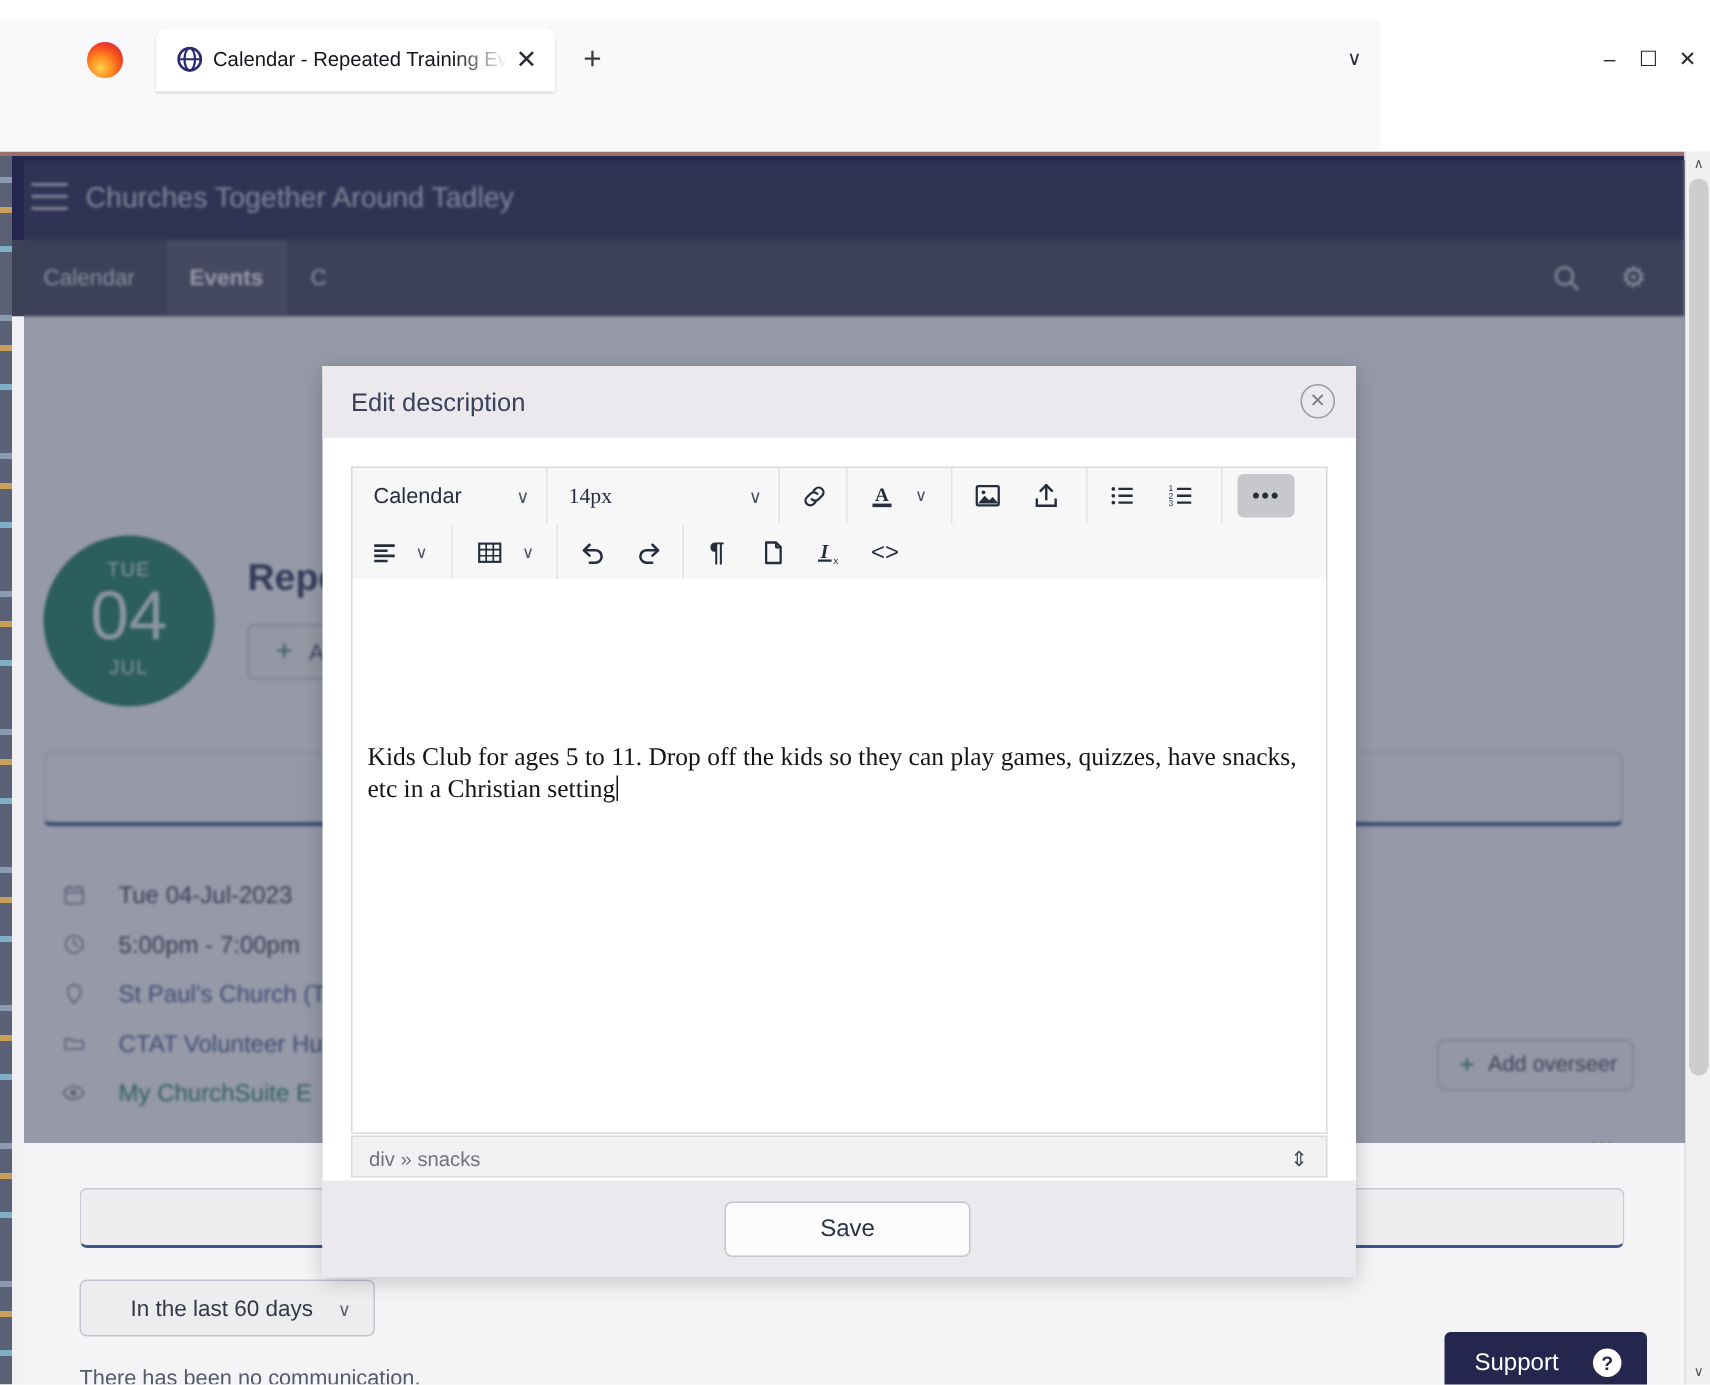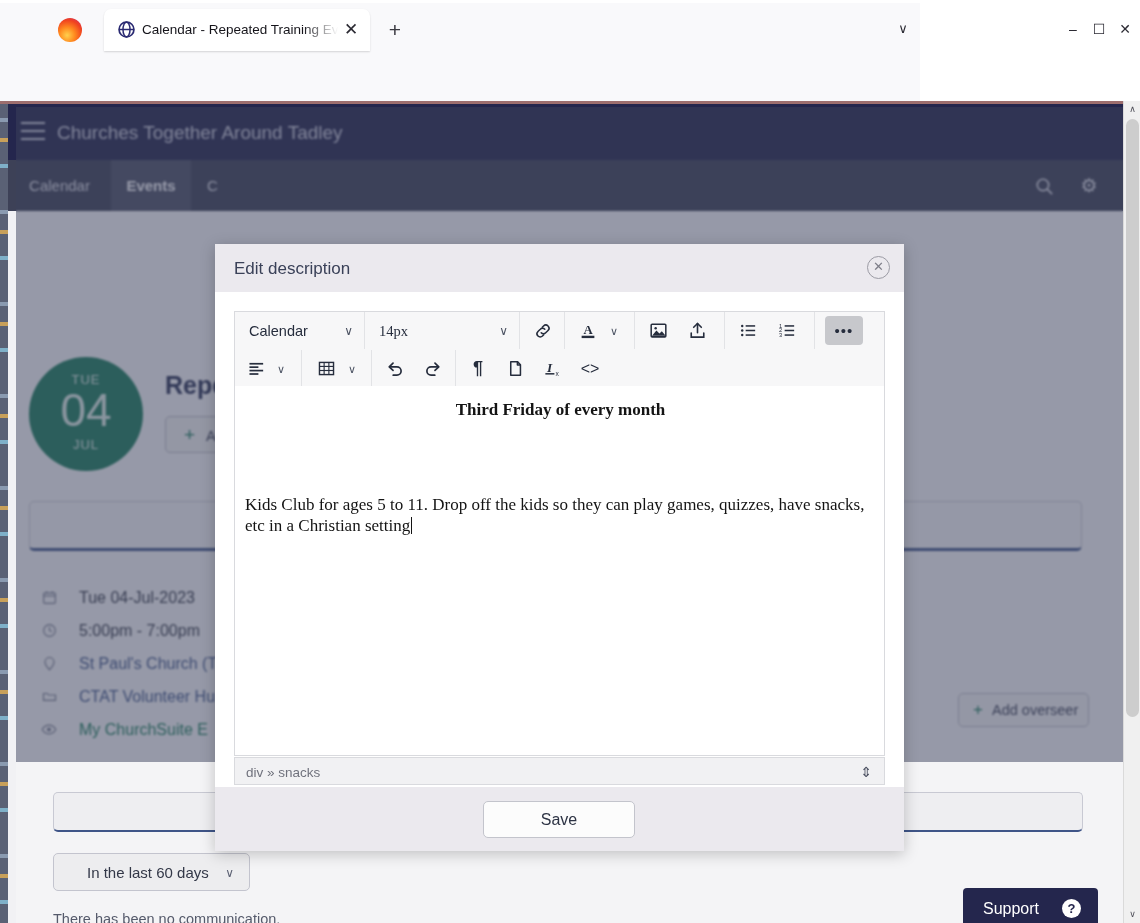--- a/index.html
+++ b/index.html
@@ -6,21 +6,21 @@
   html, body {
     margin: 0; padding: 0;
     width: 1140px; height: 923px;
     overflow: hidden;
     font-family: "Liberation Sans", sans-serif;
     background: #ffffff;
   }
 
   
   #browser-chrome {
-    position: absolute; left: 0; top: 3px; width: 920px; height: 101px;
+    position: absolute; left: 0; top: 13px; width: 920px; height: 101px;
     background: #f9f9fb;
   }
   #tab-strip {
     position: absolute; left: 0; top: 0; width: 1140px; height: 52px;
   }
   #firefox-logo {
     position: absolute; left: 58px; top: 15px; width: 24px; height: 24px;
     border-radius: 50%;
     background: radial-gradient(circle at 38% 72%, #ffd04d 0%, #ff8a1f 34%, #f0431f 66%, #c9267a 100%);
   }
@@ -387,21 +387,21 @@
   #resize-handle {
     position: absolute; right: 10px; top: 5px; width: 16px; height: 18px;
     color: #4a4f60; font-size: 14px; line-height: 18px; text-align: center; cursor: ns-resize;
   }
 
   #modal-footer {
     position: absolute; left: 0; top: 543px; width: 689px; height: 64px;
     background: #ebe9ee;
   }
   #save-button {
-    position: absolute; left: 268px; top: 14px; width: 152px; height: 37px;
+    position: absolute; left: 268px; top: 14px; width: 164px; height: 37px;
     background: #fcfcfc; border: 1px solid #c3c4cc; border-radius: 5px;
     font-size: 16px; line-height: 35px; text-align: center; color: #2d3344;
     cursor: pointer; font-family: "Liberation Sans", sans-serif;
   }
 </style>
 </head>
 <body>
 
 <div id="browser-chrome">
 
@@ -736,21 +736,20 @@
                 <text x="15" y="17.6" font-family="Liberation Sans, sans-serif" font-size="7" text-anchor="middle" fill="#262d3d">x</text>
               </svg>
             </div>
             <div class="tb-btn" style="left:119px; width:30px; font-size:16px;">&lt;&gt;</div>
           </div>
         </div>
       </div>
 
       <div id="editor-body">
         <div id="ed-centered">
-          <div>Third Friday of every month</div>
         </div>
         <div id="ed-para"><span>Kids Club for ages 5 to 11.  Drop off the kids so they can play games, quizzes, have snacks, etc in a Christian setting</span><span id="caret"></span></div>
       </div>
 
       <div id="editor-status">
         <div id="status-path">div » snacks</div>
         <div id="resize-handle">⇕</div>
       </div>
     </div>
 

